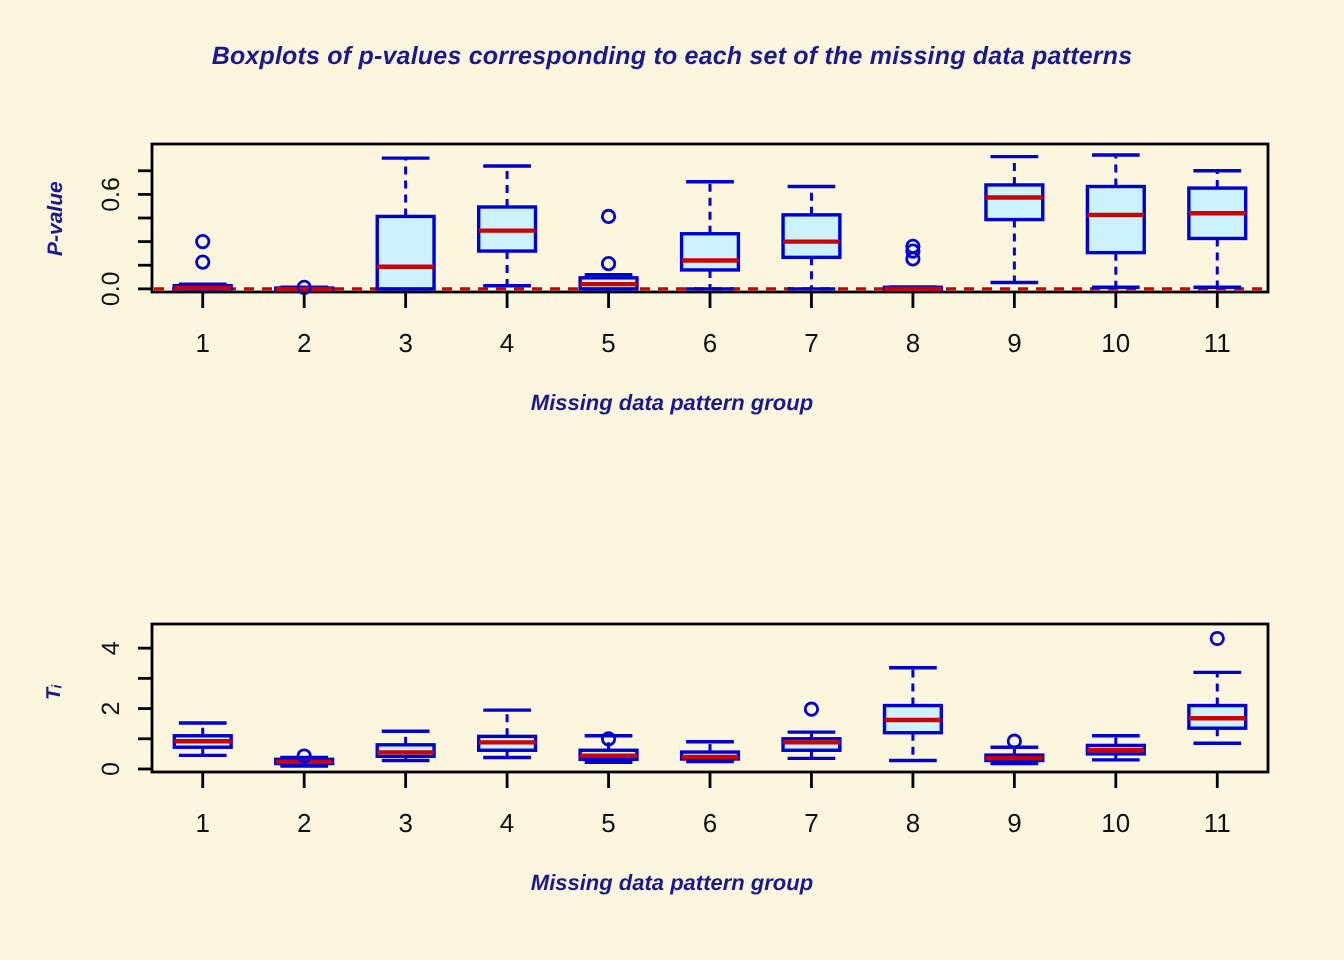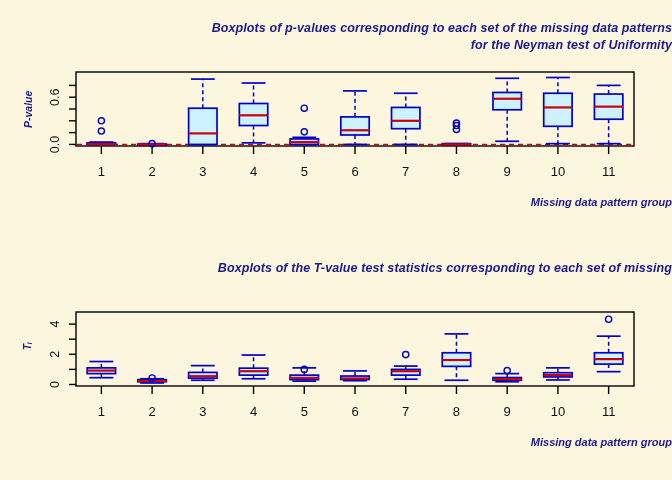--- a/index.html
+++ b/index.html
@@ -24,21 +24,21 @@
     width: 672px;
     height: 240px;
   }
   #panel-top { top: 0; }
   #panel-bottom { top: 240px; }
 
   .chart-title {
     position: absolute;
     left: 0;
     width: 672px;
-    text-align: right;
+    text-align: center;
     color: #1a1a8c;
     font-weight: bold;
     font-style: italic;
     font-size: 12.5px;
     line-height: 17px;
     letter-spacing: 0.1px;
   }
   .title-line1 { top: 20px; }
   .title-line2 { top: 37px; }
 
@@ -49,21 +49,21 @@
     font-style: italic;
     font-size: 10.5px;
     transform: rotate(-90deg);
     transform-origin: left top;
     white-space: nowrap;
   }
   .axis-title-x {
     position: absolute;
     left: 0;
     width: 672px;
-    text-align: right;
+    text-align: center;
     color: #1a1a8c;
     font-weight: bold;
     font-style: italic;
     font-size: 11px;
   }
 
   svg { display: block; overflow: visible; }
 
   .plot-svg {
     position: absolute;
@@ -82,21 +82,20 @@
     font-size: 12.5px;
   }
 </style>
 </head>
 <body>
 
 <div id="root">
 
   <div class="panel" id="panel-top">
     <div class="chart-title title-line1">Boxplots of p-values corresponding to each set of the missing data patterns</div>
-    <div class="chart-title title-line2">for the Neyman test of Uniformity</div>
 
     <div class="axis-title-y" style="left:22px; top:128px;">P-value</div>
 
     <div class="axis-title-x" style="top:196px;">Missing data pattern group</div>
 
     <svg class="plot-svg" id="svg-top" width="672" height="240">
         <rect x="76" y="72" width="558" height="74" fill="none" stroke="#000000" stroke-width="1.4"></rect>
         <line x1="69" y1="144.4255319148936" x2="76" y2="144.4255319148936" stroke="#000000" stroke-width="1.4"></line>
         <text x="56" y="144.4255319148936" transform="rotate(-90 56 144.4255319148936)" text-anchor="middle" dominant-baseline="middle" class="tick-label-y">0.0</text>
         <line x1="69" y1="132.61702127659575" x2="76" y2="132.61702127659575" stroke="#000000" stroke-width="1.4"></line>
@@ -221,21 +220,20 @@
           <line x1="596.705309090909" y1="143.63829787234042" x2="620.5674181818182" y2="143.63829787234042" stroke="#0000cc" stroke-width="1.7"></line>
           <rect x="594.4327272727272" y="94.04255319148936" width="28.40727272727273" height="25.191489361702125" fill="#ccf2ff" stroke="#0000cc" stroke-width="1.7"></rect>
           <line x1="594.4327272727272" y1="106.63829787234042" x2="622.84" y2="106.63829787234042" stroke="#cc0000" stroke-width="2.2"></line>
         </g>
         <line x1="608.6363636363636" y1="146" x2="608.6363636363636" y2="154" stroke="#000000" stroke-width="1.4"></line>
         <text x="608.6363636363636" y="176" text-anchor="middle" class="tick-label">11</text>
       </svg>
   </div>
 
   <div class="panel" id="panel-bottom">
-    <div class="chart-title title-line1">Boxplots of the T-value test statistics corresponding to each set of missing</div>
 
     <div class="axis-title-y" style="left:22px; top:110px; font-size:10px;">Tᵢ</div>
 
     <div class="axis-title-x" style="top:196px;">Missing data pattern group</div>
 
     <svg class="plot-svg" id="svg-bottom" width="672" height="240">
         <rect x="76" y="72" width="558" height="74" fill="none" stroke="#000000" stroke-width="1.4"></rect>
         <line x1="69" y1="144.48979591836735" x2="76" y2="144.48979591836735" stroke="#000000" stroke-width="1.4"></line>
         <text x="56" y="144.48979591836735" transform="rotate(-90 56 144.48979591836735)" text-anchor="middle" dominant-baseline="middle" class="tick-label-y">0</text>
         <line x1="69" y1="129.3877551020408" x2="76" y2="129.3877551020408" stroke="#000000" stroke-width="1.4"></line>

